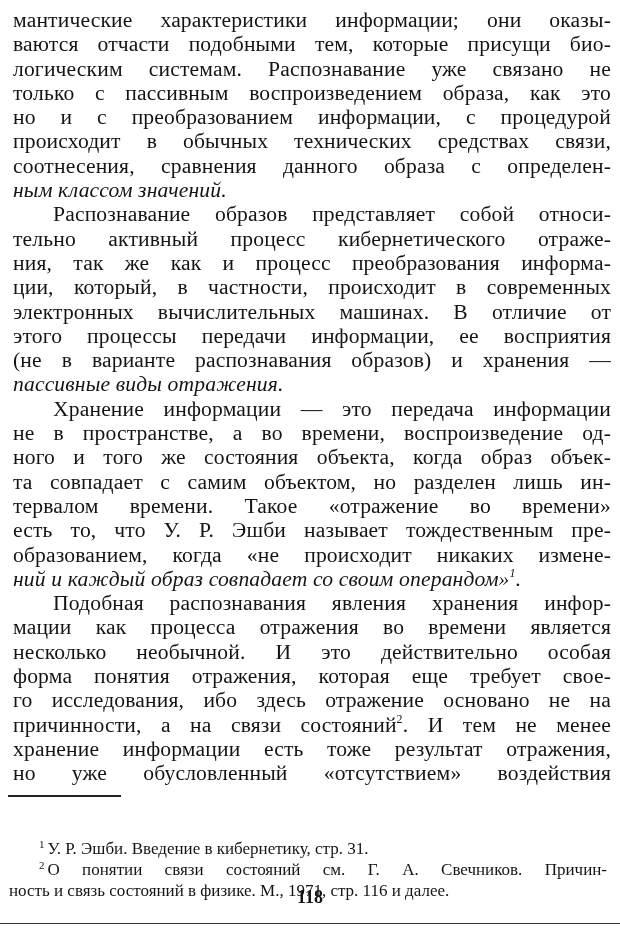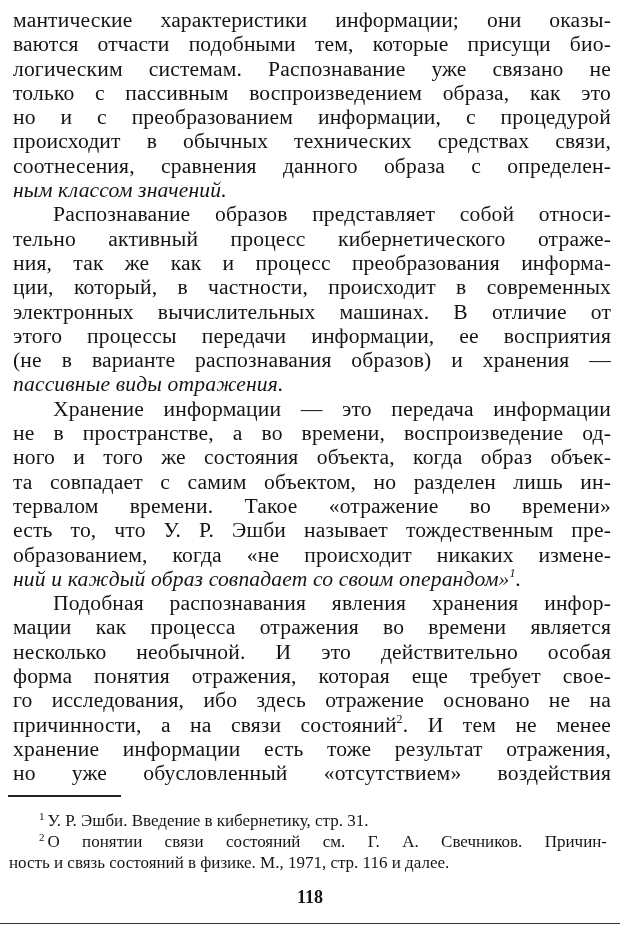--- a/index.html
+++ b/index.html
@@ -27,21 +27,21 @@
     position: absolute; left: 8px; top: 795px; width: 113px; height: 0;
     border-top: 2px solid #222;
   }
   .footnotes {
     position: absolute; left: 9px; top: 810px; width: 598px;
     font-size: 17px; line-height: 21px;
   }
   .fn-line { display: block; white-space: nowrap; height: 21px; text-align: justify; text-align-last: justify; }
   .fn-line.last { text-align-last: left; }
   .fn-line.indent { padding-left: 30px; }
-  .fn-line.indent-short { padding-left: 30px; text-align-last: left; }
+  .fn-line.indent-short { padding-left: 30px; text-align-last: left; margin-top: 28px; }
   .fn-num { font-size: 11px; vertical-align: 6px; line-height: 0; margin-right: 3px; }
   .page-number {
     position: absolute; left: 0; width: 620px; top: 887px;
     text-align: center; font-size: 18px; font-weight: bold; font-family: Liberation Serif, serif;
   }
   .bottom-rule {
     position: absolute; left: 0; top: 923px; width: 620px; height: 0;
     border-top: 1.5px solid #333;
   }
 </style>

